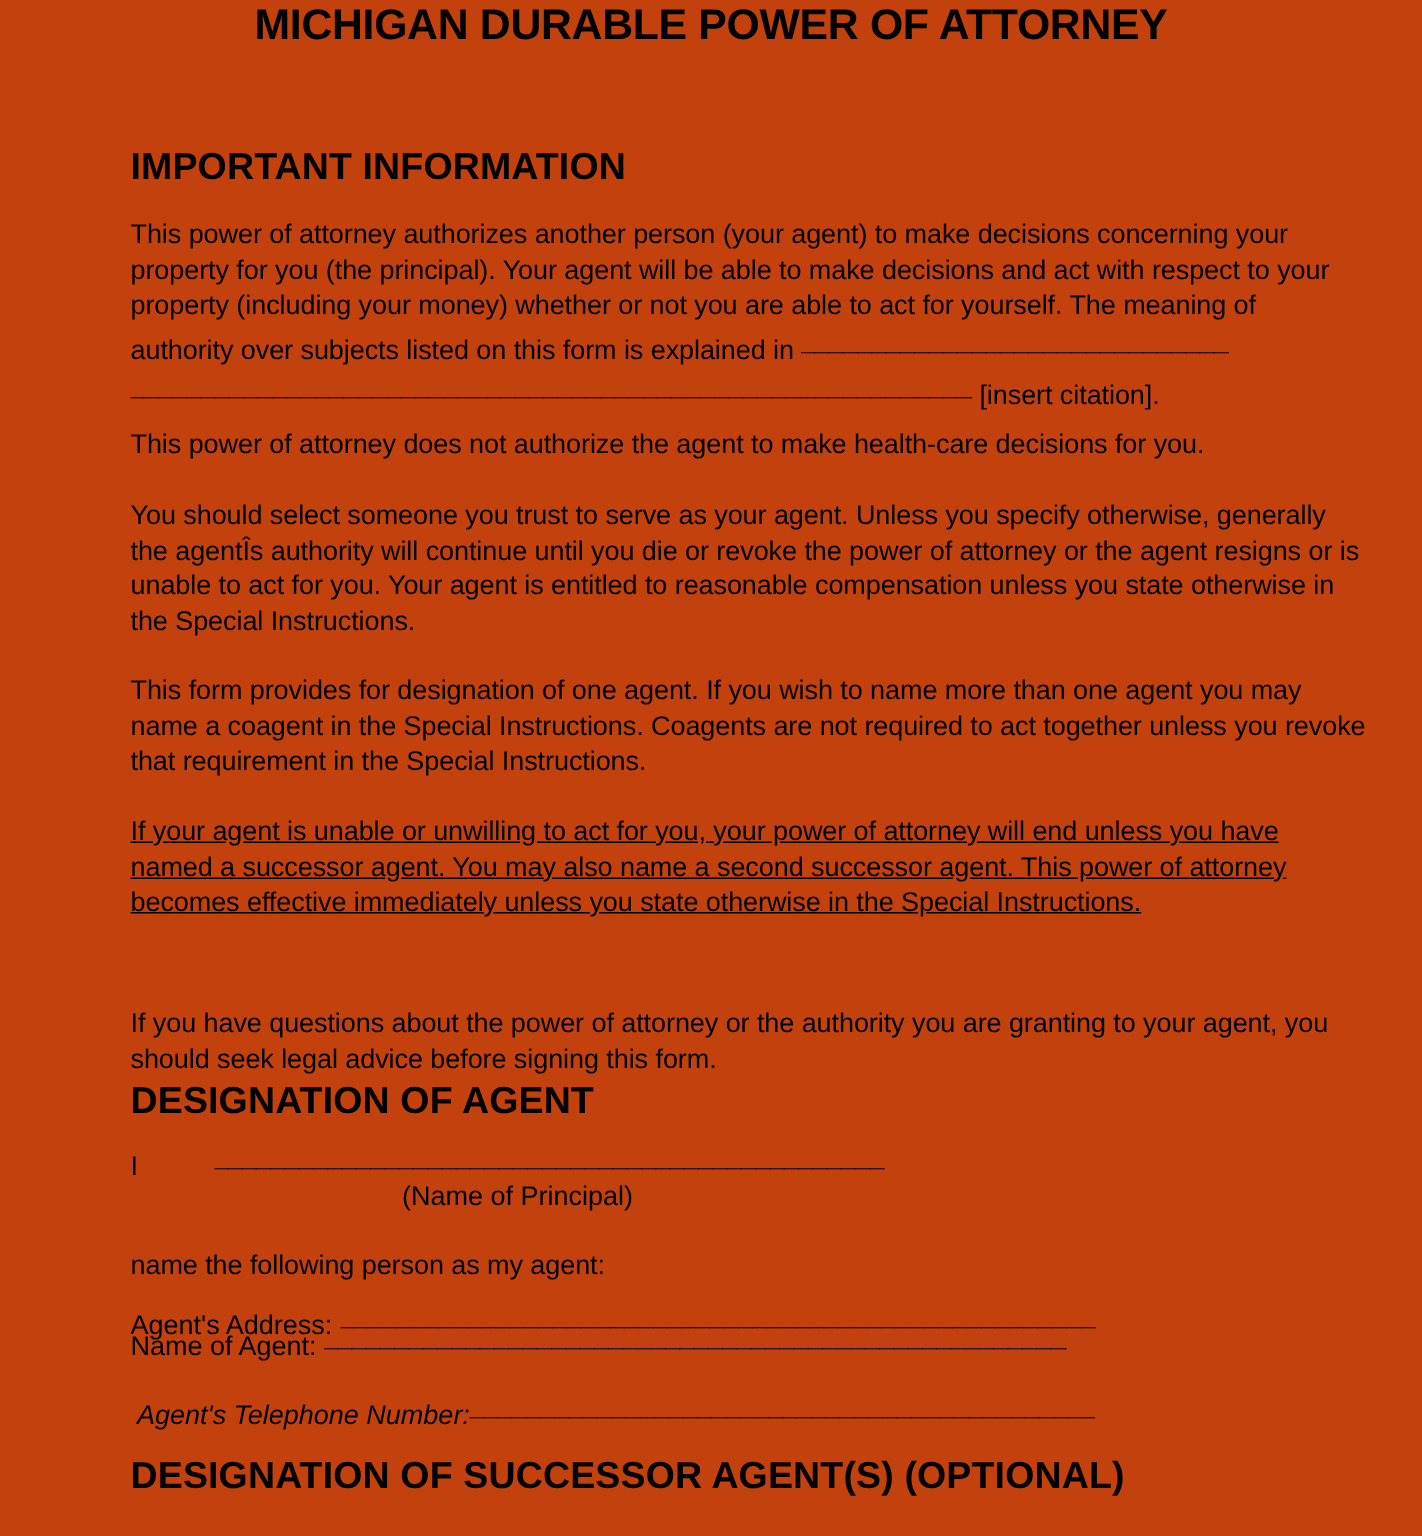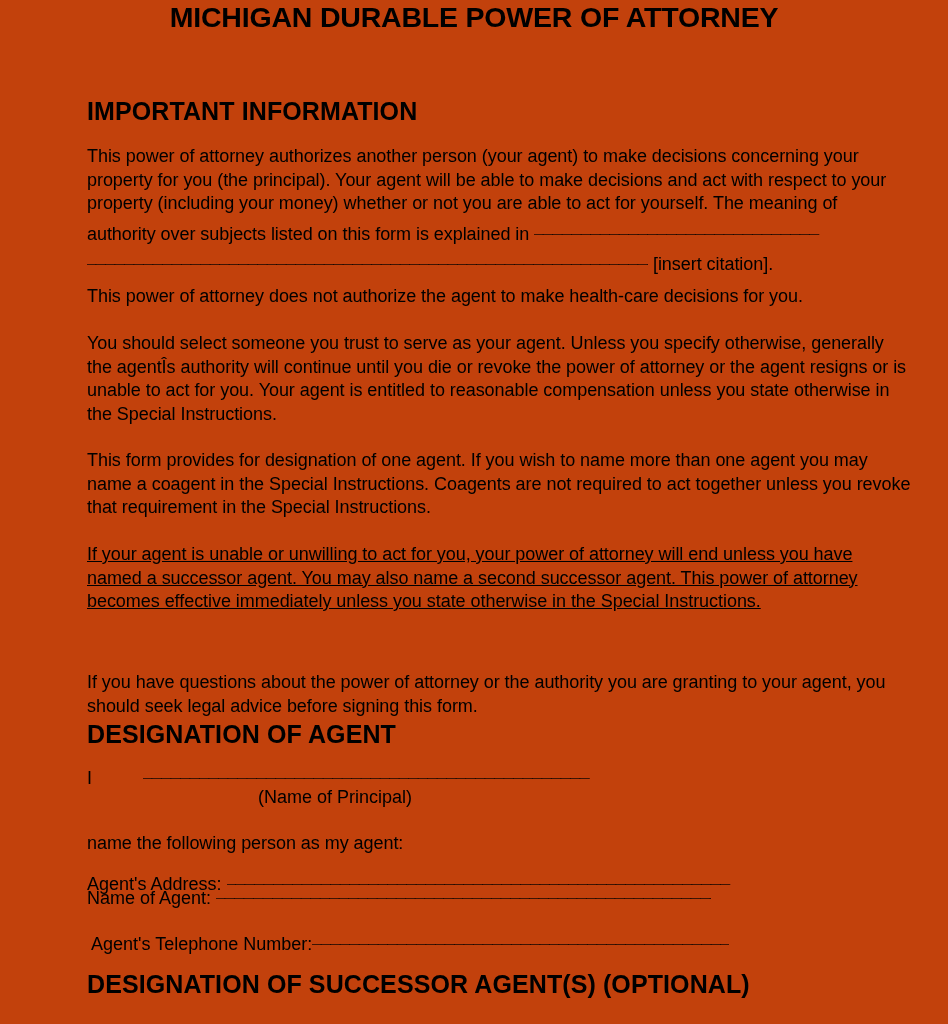--- a/index.html
+++ b/index.html
@@ -108,32 +108,32 @@
     <div class="para abs" style="top:543px; width:800px;text-decoration:underline;">If your agent is unable or unwilling to act for you, your power of attorney will end unless you have named a successor agent. You may also name a second successor agent. This power of attorney becomes effective immediately unless you state otherwise in the Special Instructions.</div>
 
     <div class="para abs" style="top:644px; width:812px;margin-top:27px;">If you have questions about the power of attorney or the authority you are granting to your agent, you should seek legal advice before signing this form.</div>
 
     <div class="section-head abs" style="top:722px;">DESIGNATION OF AGENT</div>
 
     <div class="line-row abs" style="top:760px;">
       <span>I</span><span style="display:inline-block;width:7px;"></span><span class="rule" style="width:505px;margin-left:44px;">_______________________________________________</span>
     </div>
 
-    <div class="caption abs" style="top:786px; left:171px;">(Name of Principal)</div>
+    <div class="caption abs" style="top:786px; left:181px;">(Name of Principal)</div>
 
     <div class="para abs" style="top:832px;">name the following person as my agent:</div>
 
     <div class="line-row abs" style="top:880px;">
       <span>Name of Agent: </span><span class="rule" style="width:495px;">_____________________________________________________</span>
     </div>
 
     <div class="line-row abs" style="top:866px;">
       <span>Agent's Address: </span><span class="rule" style="width:505px;">_____________________________________________________</span>
     </div>
 
     <div class="line-row abs" style="top:926px;">
-      <span style="white-space:pre;"> Agent's Telephone Number:</span><span class="rule" style="width:417px;">______________________________________________________</span>
+      <span style="white-space:pre;font-style:italic;"> Agent's Telephone Number:</span><span class="rule" style="width:417px;">______________________________________________________</span>
     </div>
 
     <div class="section-head abs" style="top:972px;">DESIGNATION OF SUCCESSOR AGENT(S) (OPTIONAL)</div>
 
   </div>
 </div>
 
 </body></html>

